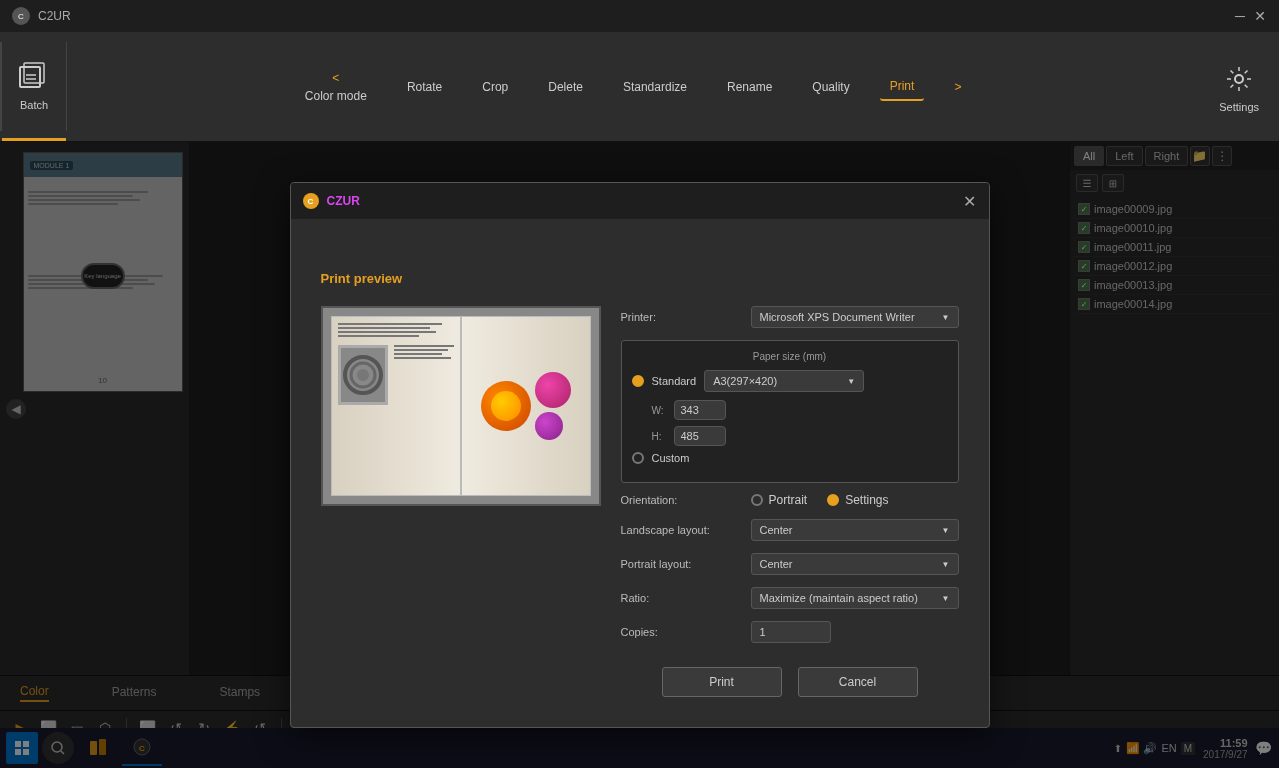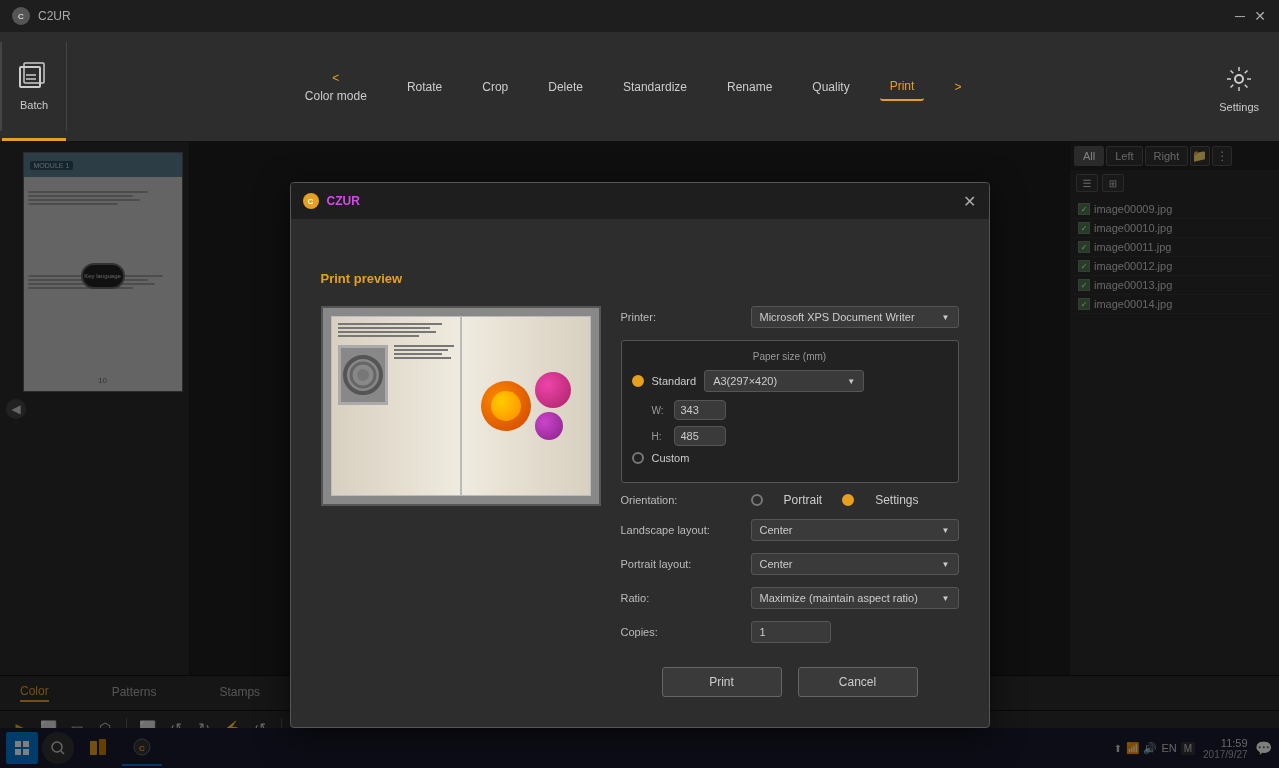--- a/index.html
+++ b/index.html
@@ -174,21 +174,21 @@
     .radio-label { font-size: 11px; color: #ccc; }
     .std-dropdown {
       background: #3a3a3a; border: 1px solid #555; border-radius: 3px; padding: 4px 8px; font-size: 11px; color: #ccc;
       display: flex; align-items: center; justify-content: space-between; cursor: pointer; width: 160px;
     }
     .wh-row { display: flex; align-items: center; gap: 8px; margin-top: 6px; padding-left: 20px; }
     .wh-label { font-size: 10px; color: #999; width: 14px; }
     .wh-input { background: #3a3a3a; border: 1px solid #555; border-radius: 4px; padding: 3px 6px; font-size: 11px; color: #ccc; width: 52px; }
 
     .orientation-row { display: flex; align-items: center; gap: 20px; }
-    .orient-opt { display: flex; align-items: center; gap: 21px; cursor: pointer; }
+    .orient-opt { display: flex; align-items: center; gap: 6px; cursor: pointer; }
     .orient-radio { width: 12px; height: 12px; border-radius: 50%; border: 2px solid #777; background: transparent; }
     .orient-radio.checked { border-color: #e6a020; background: #e6a020; }
 
     .modal-buttons { display: flex; gap: 16px; justify-content: center; margin-top: 24px; }
     .btn-print {
       width: 120px; padding: 7px 0; background: #3a3a3a; border: 1px solid #666; border-radius: 3px;
       font-size: 12px; color: #ccc; cursor: pointer; text-align: center;
     }
     .btn-cancel {
       width: 120px; padding: 7px 0; background: #3a3a3a; border: 1px solid #666; border-radius: 3px;
@@ -569,18 +569,18 @@
   </div>
   <div class="taskbar-right">
     <div class="sys-tray">
       <span style="font-size:10px;">⬆</span>
       <span>📶</span>
       <span>🔊</span>
       <span style="font-size:11px;">EN</span>
       <span style="background:#333; padding:1px 3px; font-size:10px;">M</span>
     </div>
     <div style="text-align:right;">
-      <div style="font-size:11px;">11:59</div>
+      <div style="font-size:11px;font-weight:bold;">11:59</div>
       <div style="font-size:10px; color:#aaa;">2017/9/27</div>
     </div>
     <span style="font-size:14px;">💬</span>
   </div>
 </div>
 
 </body></html>

